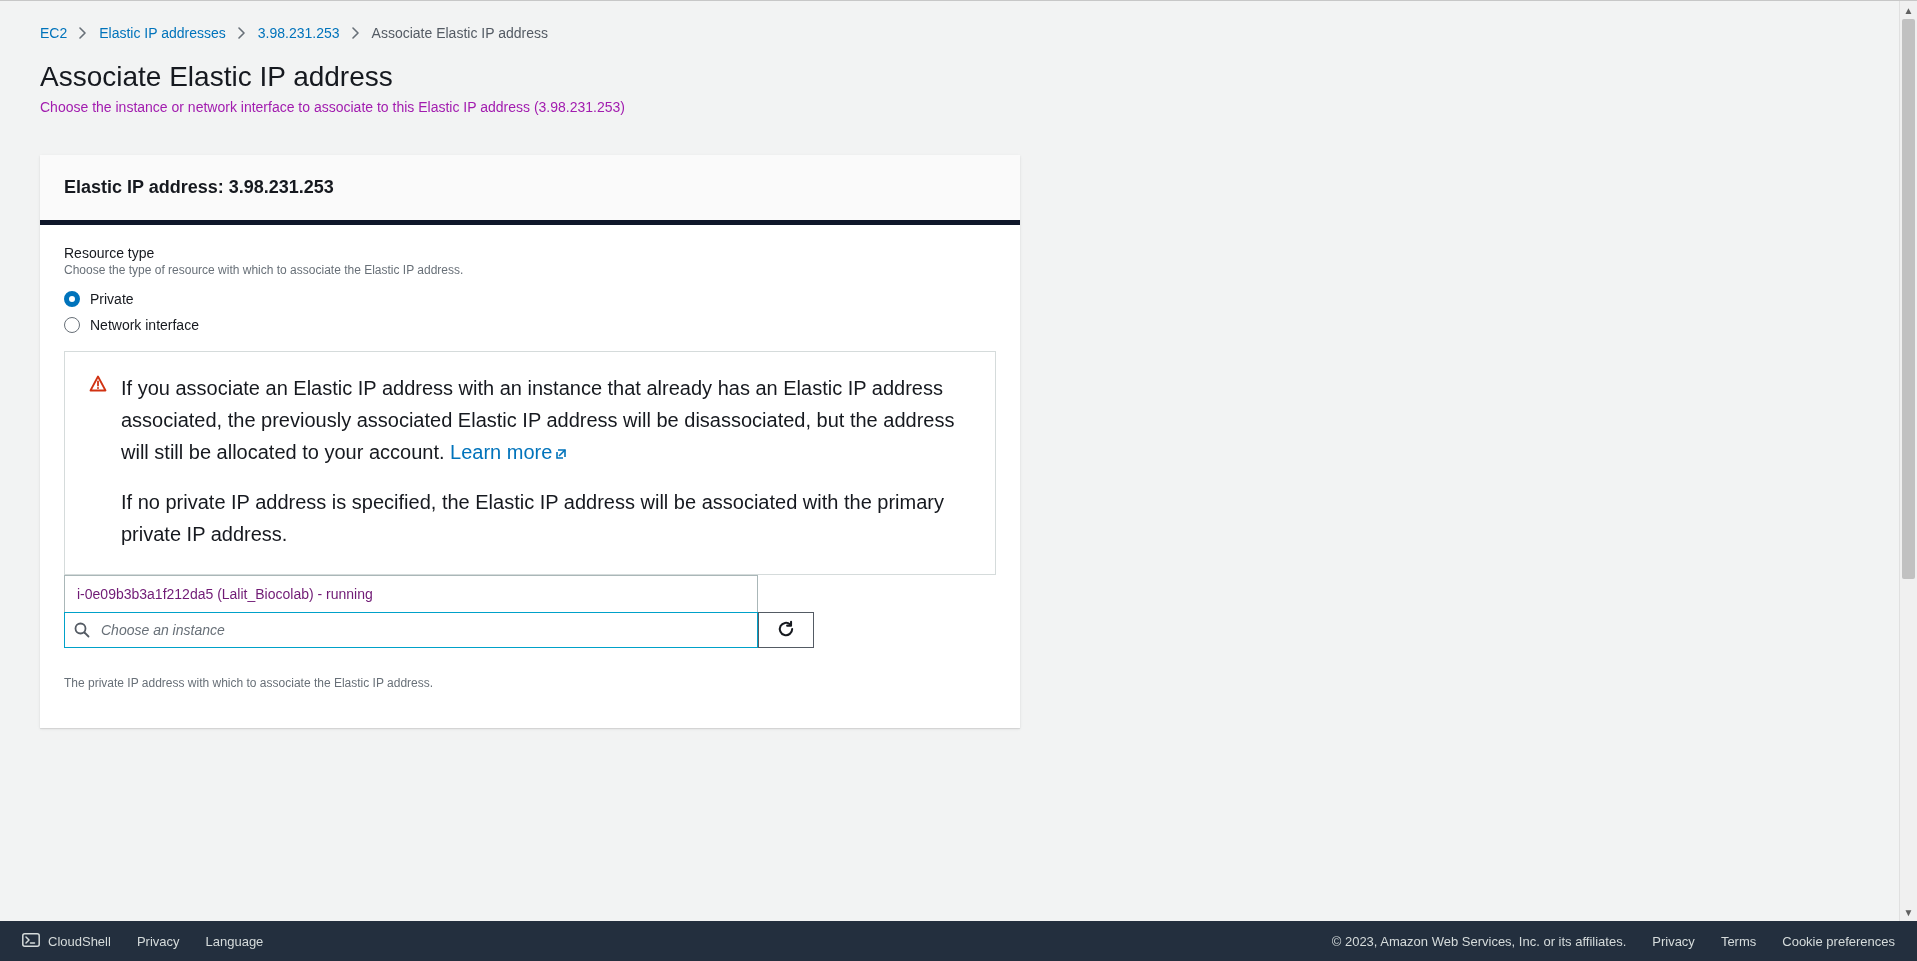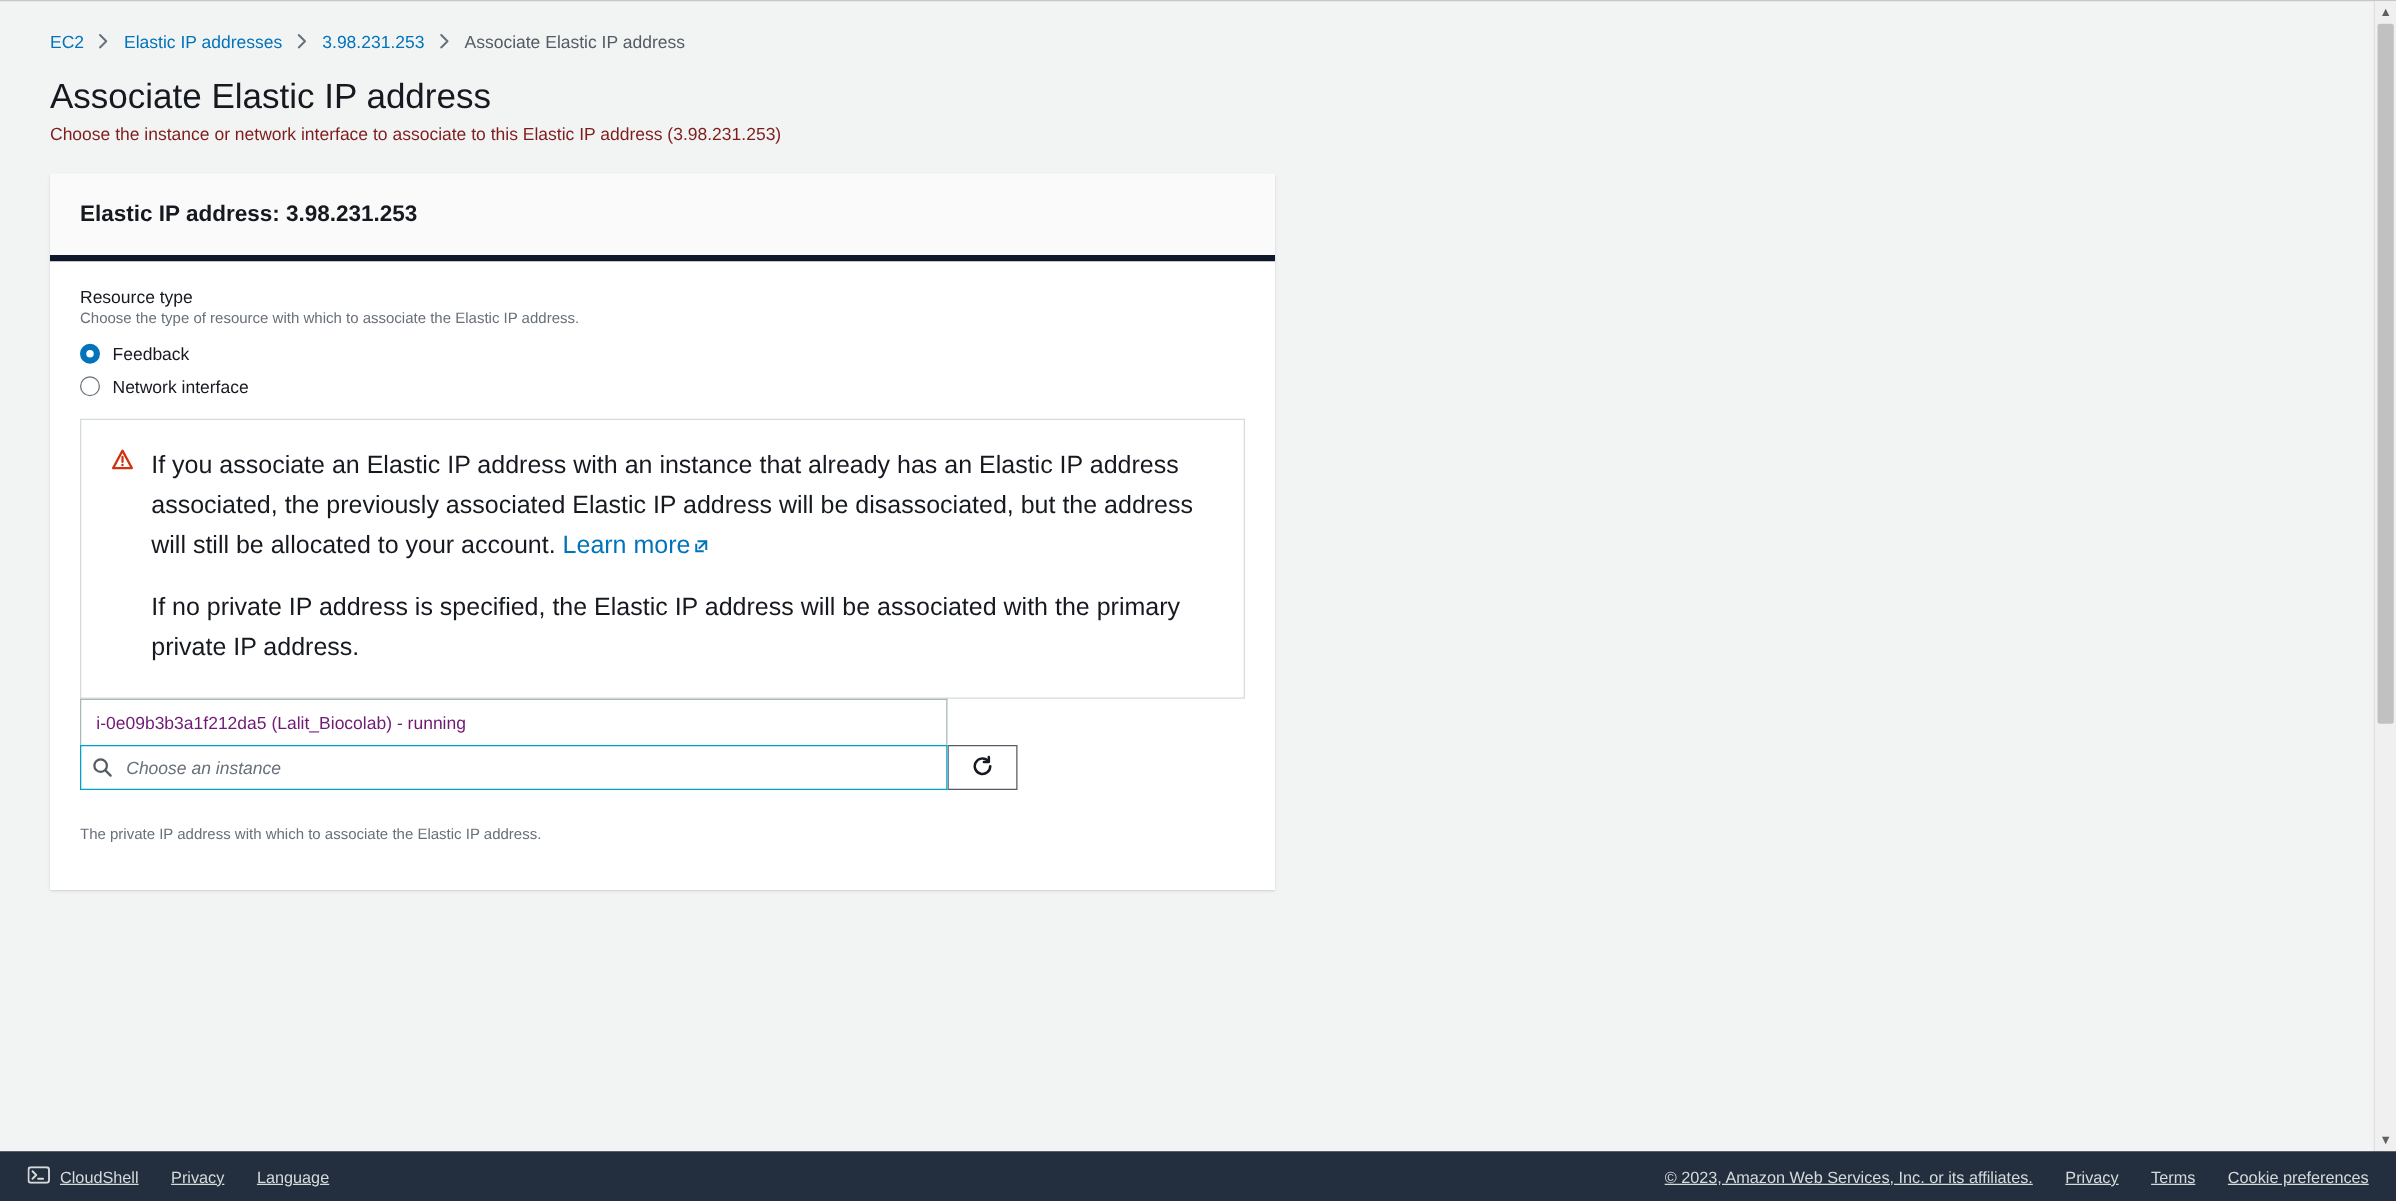--- a/index.html
+++ b/index.html
@@ -44,23 +44,23 @@
   .breadcrumb .current { color: #545b64; }
   .chev { width: 8px; height: 12px; }
   
   h1.page-title {
     font-size: 28px;
     font-weight: 400;
     color: #16191f;
     margin-bottom: 6px;
   }
   .page-subtitle {
-    color: #7f1d1d;
-    font-size: 14px;
-    margin-bottom: 24px;
+    color: #a21caf;
+    font-size: 14px;
+    margin-bottom: 40px;
   }
   
   .panel {
     background: #fff;
     box-shadow: 0 1px 1px rgba(0,0,0,0.08), 0 1px 3px rgba(0,0,0,0.08);
     width: 980px;
   }
   .panel-header {
     background: #fafafa;
     border-bottom: 5px solid #0f172a;
@@ -172,21 +172,20 @@
   .footer {
     position: absolute;
     left: 0; right: 0; bottom: 0;
     height: 40px;
     background: #232f3e;
     color: #d5dbdb;
     display: flex;
     align-items: center;
     padding: 0 22px;
     font-size: 13px;
-    text-decoration: underline;
   }
   .footer .left { display:flex; align-items:center; gap: 26px; }
   .footer .right { margin-left:auto; display:flex; align-items:center; gap: 26px; }
   .footer a, .footer span.link { color: #d5dbdb; text-decoration: none; cursor:pointer; }
   .footer .cloudshell { display:flex; align-items:center; gap:8px; }
   
   .vscroll {
     position: absolute;
     top: 0; right: 0; width: 18px; bottom: 40px;
     background: #f0f0f0;
@@ -245,21 +244,21 @@
 
       <div class="panel">
         <div class="panel-header">Elastic IP address: 3.98.231.253</div>
         <div class="panel-body">
 
           <div class="field-label">Resource type</div>
           <div class="field-desc">Choose the type of resource with which to associate the Elastic IP address.</div>
 
           <div class="radio-row">
             <span class="radio checked"></span>
-            <span class="radio-label">Feedback</span>
+            <span class="radio-label">Private</span>
           </div>
           <div class="radio-row">
             <span class="radio"></span>
             <span class="radio-label">Network interface</span>
           </div>
 
           <div class="infobox">
             <span class="warn-icon">
               <svg viewBox="0 0 18 18" width="18" height="18">
                 <path d="M9 1.5 L16.5 15.5 H1.5 Z" fill="none" stroke="#d13212" stroke-width="1.8" stroke-linejoin="round"></path>

